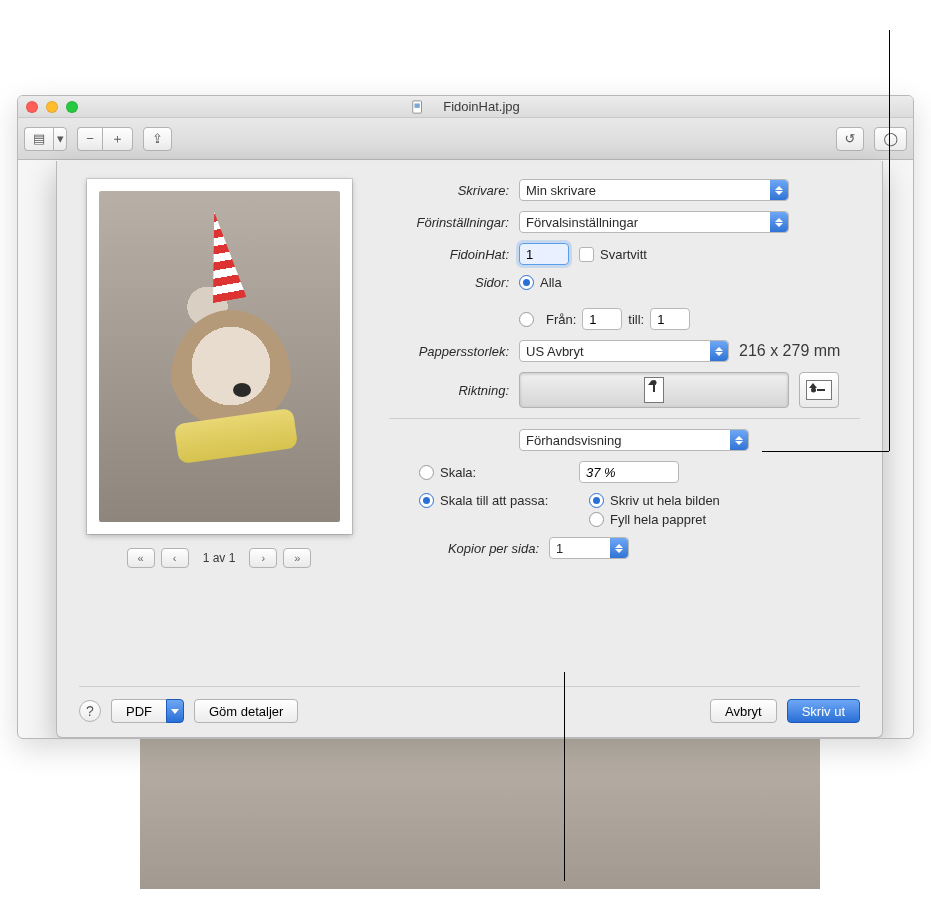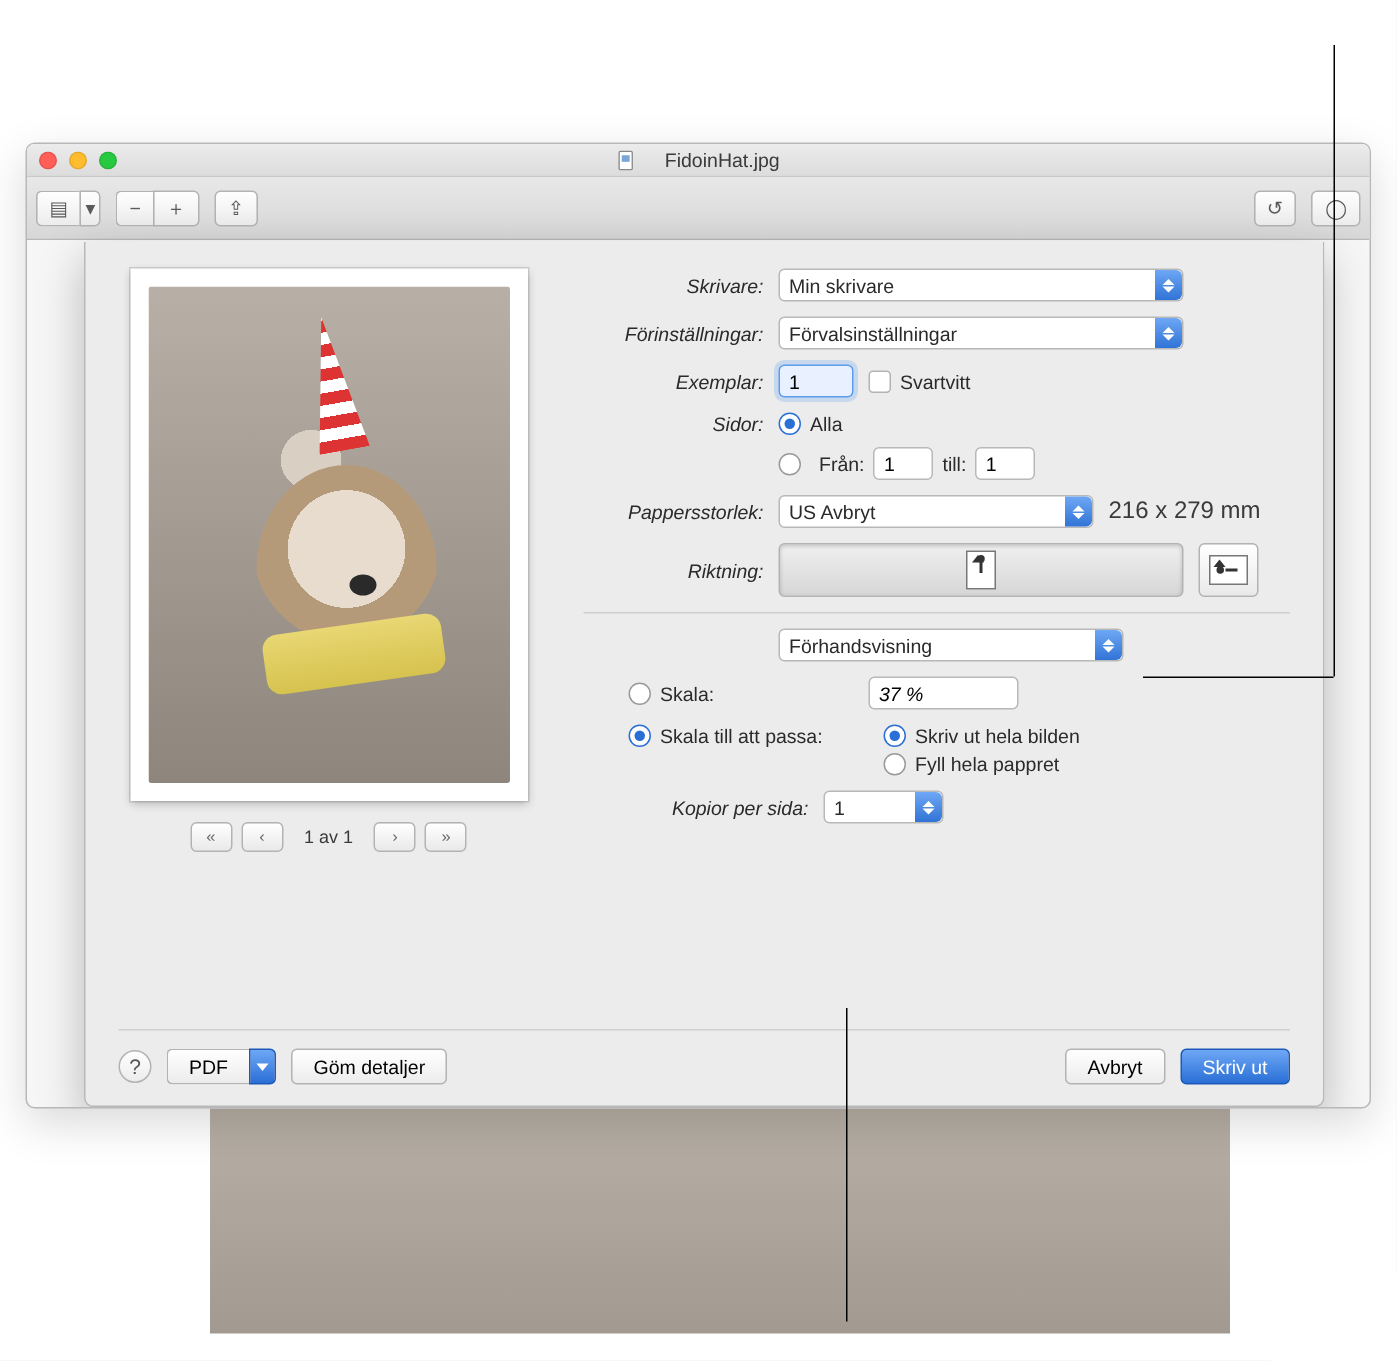--- a/index.html
+++ b/index.html
@@ -164,30 +164,30 @@
             </div>
           </div>
           <div class="row">
             <div class="lbl">Förinställningar:</div>
             <div class="sel">
               <span>Förvalsinställningar</span>
                 <div class="arr"></div>
             </div>
           </div>
           <div class="row">
-            <div class="lbl">Exemplar:</div>
+            <div class="lbl">FidoinHat:</div>
             <input class="txt copies" value="1" style="">
             <span style="width:10px"></span>
             <span class="chk"></span>
             <span>Svartvitt</span>
           </div>
           <div class="row" style="align-items:flex-start">
             <div class="lbl">Sidor:</div>
             <div>
-              <div style="display:flex;align-items:center;margin-bottom:8px">
+              <div style="display:flex;align-items:center;margin-bottom:18px">
                 <span class="rad on"></span>
                 <span>Alla</span>
               </div>
               <div style="display:flex;align-items:center;gap:6px">
                 <span class="rad"></span>
                 <span>Från:</span>
                 <input class="txt" style="width: 40px;" value="1">
                 <span>till:</span>
                 <input class="txt" style="width: 40px;" value="1">
               </div>

